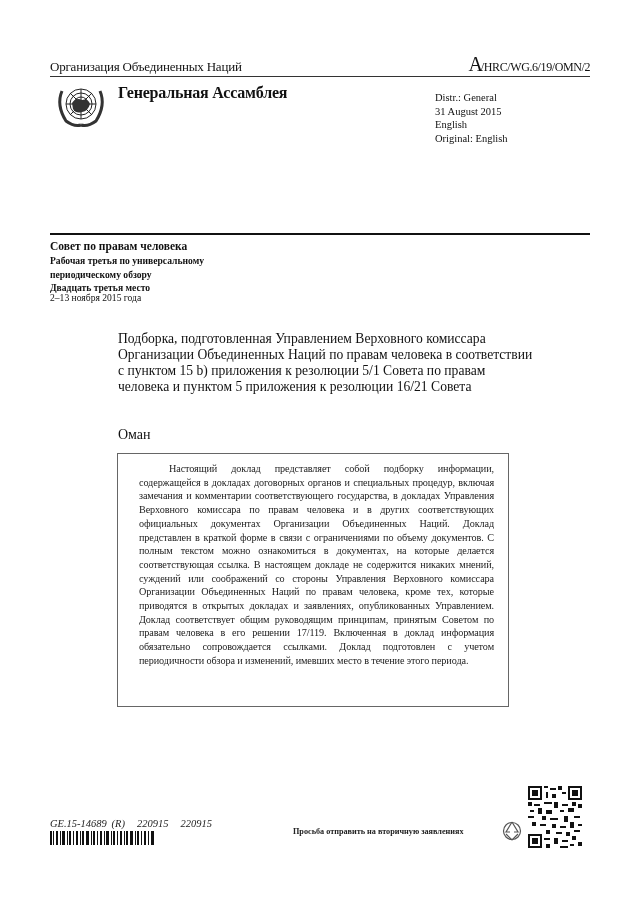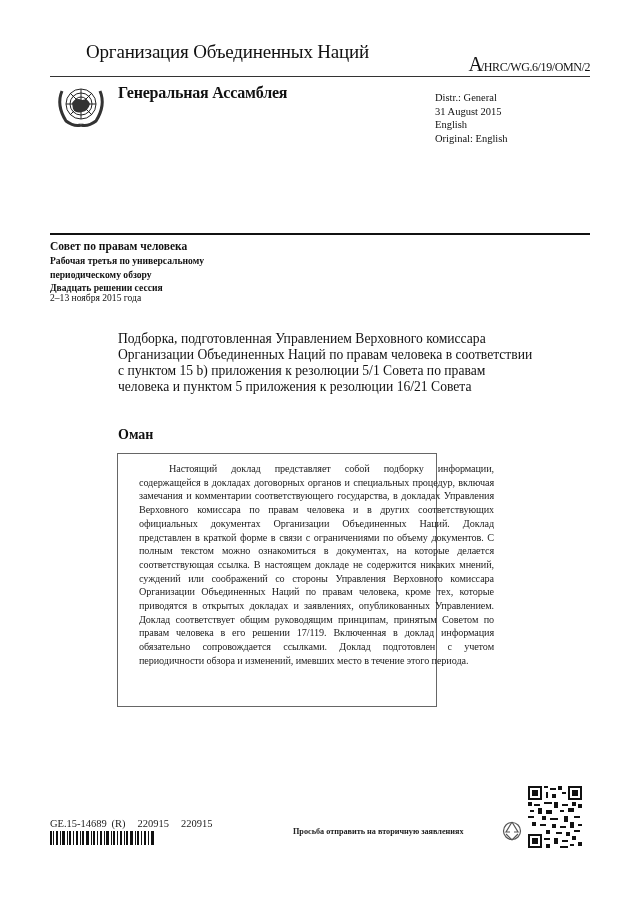--- a/index.html
+++ b/index.html
@@ -1,36 +1,36 @@
 <!DOCTYPE html>
 <html><head>
 <meta charset="utf-8">
 <style>
   html, body { margin:0; padding:0; background:#ffffff; }
   body { width:640px; height:905px; position:relative; overflow:hidden;
          font-family:"Liberation Serif", "DejaVu Serif", serif; color:#111; }
   .abs { position:absolute; }
-  .org-name { left:50px; top:41px; font-size:19px; letter-spacing:-0.2px;margin-left:36px; }
+  .org-name { left:50px; top:59px; font-size:13px; letter-spacing:-0.2px; }
   .symbol { right:50px; top:53px; font-size:12px; letter-spacing:-0.4px; }
   .symbol .big { font-size:20px; letter-spacing:-2px; }
   .rule-top { left:50px; top:76px; width:540px; height:0; border-top:1.5px solid #333; }
   .logo { left:52px; top:81px; width:58px; height:48px; }
   .body-title { left:118px; top:84px; font-size:16px; font-weight:bold; letter-spacing:-0.2px; }
   .distr { left:435px; top:91px; font-size:10.5px; line-height:13.5px; }
   .rule-thick { left:50px; top:233px; width:540px; height:0; border-top:2.5px solid #111; }
   .council { left:50px; top:239px; font-size:11.5px; font-weight:bold; line-height:14px; }
   .wg { left:50px; top:254px; font-size:9.6px; font-weight:bold; line-height:13.5px; }
   .dates { left:50px; top:292px; font-size:9.6px; line-height:12px; }
   .main-title { left:118px; top:331px; width:420px; font-size:13.6px; font-weight:normal; line-height:16px; }
-  .country { left:118px; top:427px; font-size:14px; font-weight:bold; }
-  .summary-box { left:117px; top:453px; width:320px; height:254px; border:1.5px solid #666; box-sizing:border-box; }
+  .country { left:118px; top:427px; font-size:14px; font-weight:normal; }
+  .summary-box { left:117px; top:453px; width:392px; height:254px; border:1.5px solid #666; box-sizing:border-box; }
   .summary-text { position:absolute; left:21px; top:8px; width:355px; font-size:10.2px; line-height:13.7px;
                   text-align:justify; text-indent:30px; letter-spacing:-0.1px; color:#222; }
   .job { left:50px; top:818px; font-size:10.5px; color:#222; word-spacing:2px; }
-  .job span { margin-right:12px; }
+  .job span { margin-right:12px;font-style:italic; }
   .barcode { left:50px; top:831px; width:105px; height:14px; }
   .recycle-text { left:293px; top:827px; font-size:8.2px; font-weight:bold; color:#222; }
   .recycle-icon { left:502px; top:820px; width:20px; height:22px; }
   .qr { left:528px; top:786px; width:54px; height:62px; }
 </style>
 </head>
 <body>
 
 <div class="abs org-name">Организация Объединенных Наций</div>
 
@@ -68,21 +68,21 @@
   <div>English</div>
   <div>Original: English</div>
 </div>
 
 <div class="abs rule-thick"></div>
 
 <div class="abs council">Совет по правам человека</div>
 <div class="abs wg">
   <div>Рабочая третья по универсальному</div>
   <div>периодическому обзору</div>
-  <div>Двадцать решении сессия</div>
+  <div>Двадцать третья место</div>
 </div>
 <div class="abs dates">2–13 ноября 2015 года</div>
 
 <div class="abs main-title">Подборка, подготовленная Управлением Верховного комиссара Организации Объединенных Наций по правам человека в соответствии с пунктом 15 b) приложения к резолюции 5/1 Совета по правам человека и пунктом 5 приложения к резолюции 16/21 Совета</div>
 <div class="abs country">Оман</div>
 
 <div class="abs summary-box">
   <div class="summary-text">Настоящий доклад представляет собой подборку информации, содержащейся в докладах договорных органов и специальных процедур, включая замечания и комментарии соответствующего государства, в докладах Управления Верховного комиссара по правам человека и в других соответствующих официальных документах Организации Объединенных Наций. Доклад представлен в краткой форме в связи с ограничениями по объему документов. С полным текстом можно ознакомиться в документах, на которые делается соответствующая ссылка. В настоящем докладе не содержится никаких мнений, суждений или соображений со стороны Управления Верховного комиссара Организации Объединенных Наций по правам человека, кроме тех, которые приводятся в открытых докладах и заявлениях, опубликованных Управлением. Доклад соответствует общим руководящим принципам, принятым Советом по правам человека в его решении 17/119. Включенная в доклад информация обязательно сопровождается ссылками. Доклад подготовлен с учетом периодичности обзора и изменений, имевших место в течение этого периода.</div>
 </div>
 

